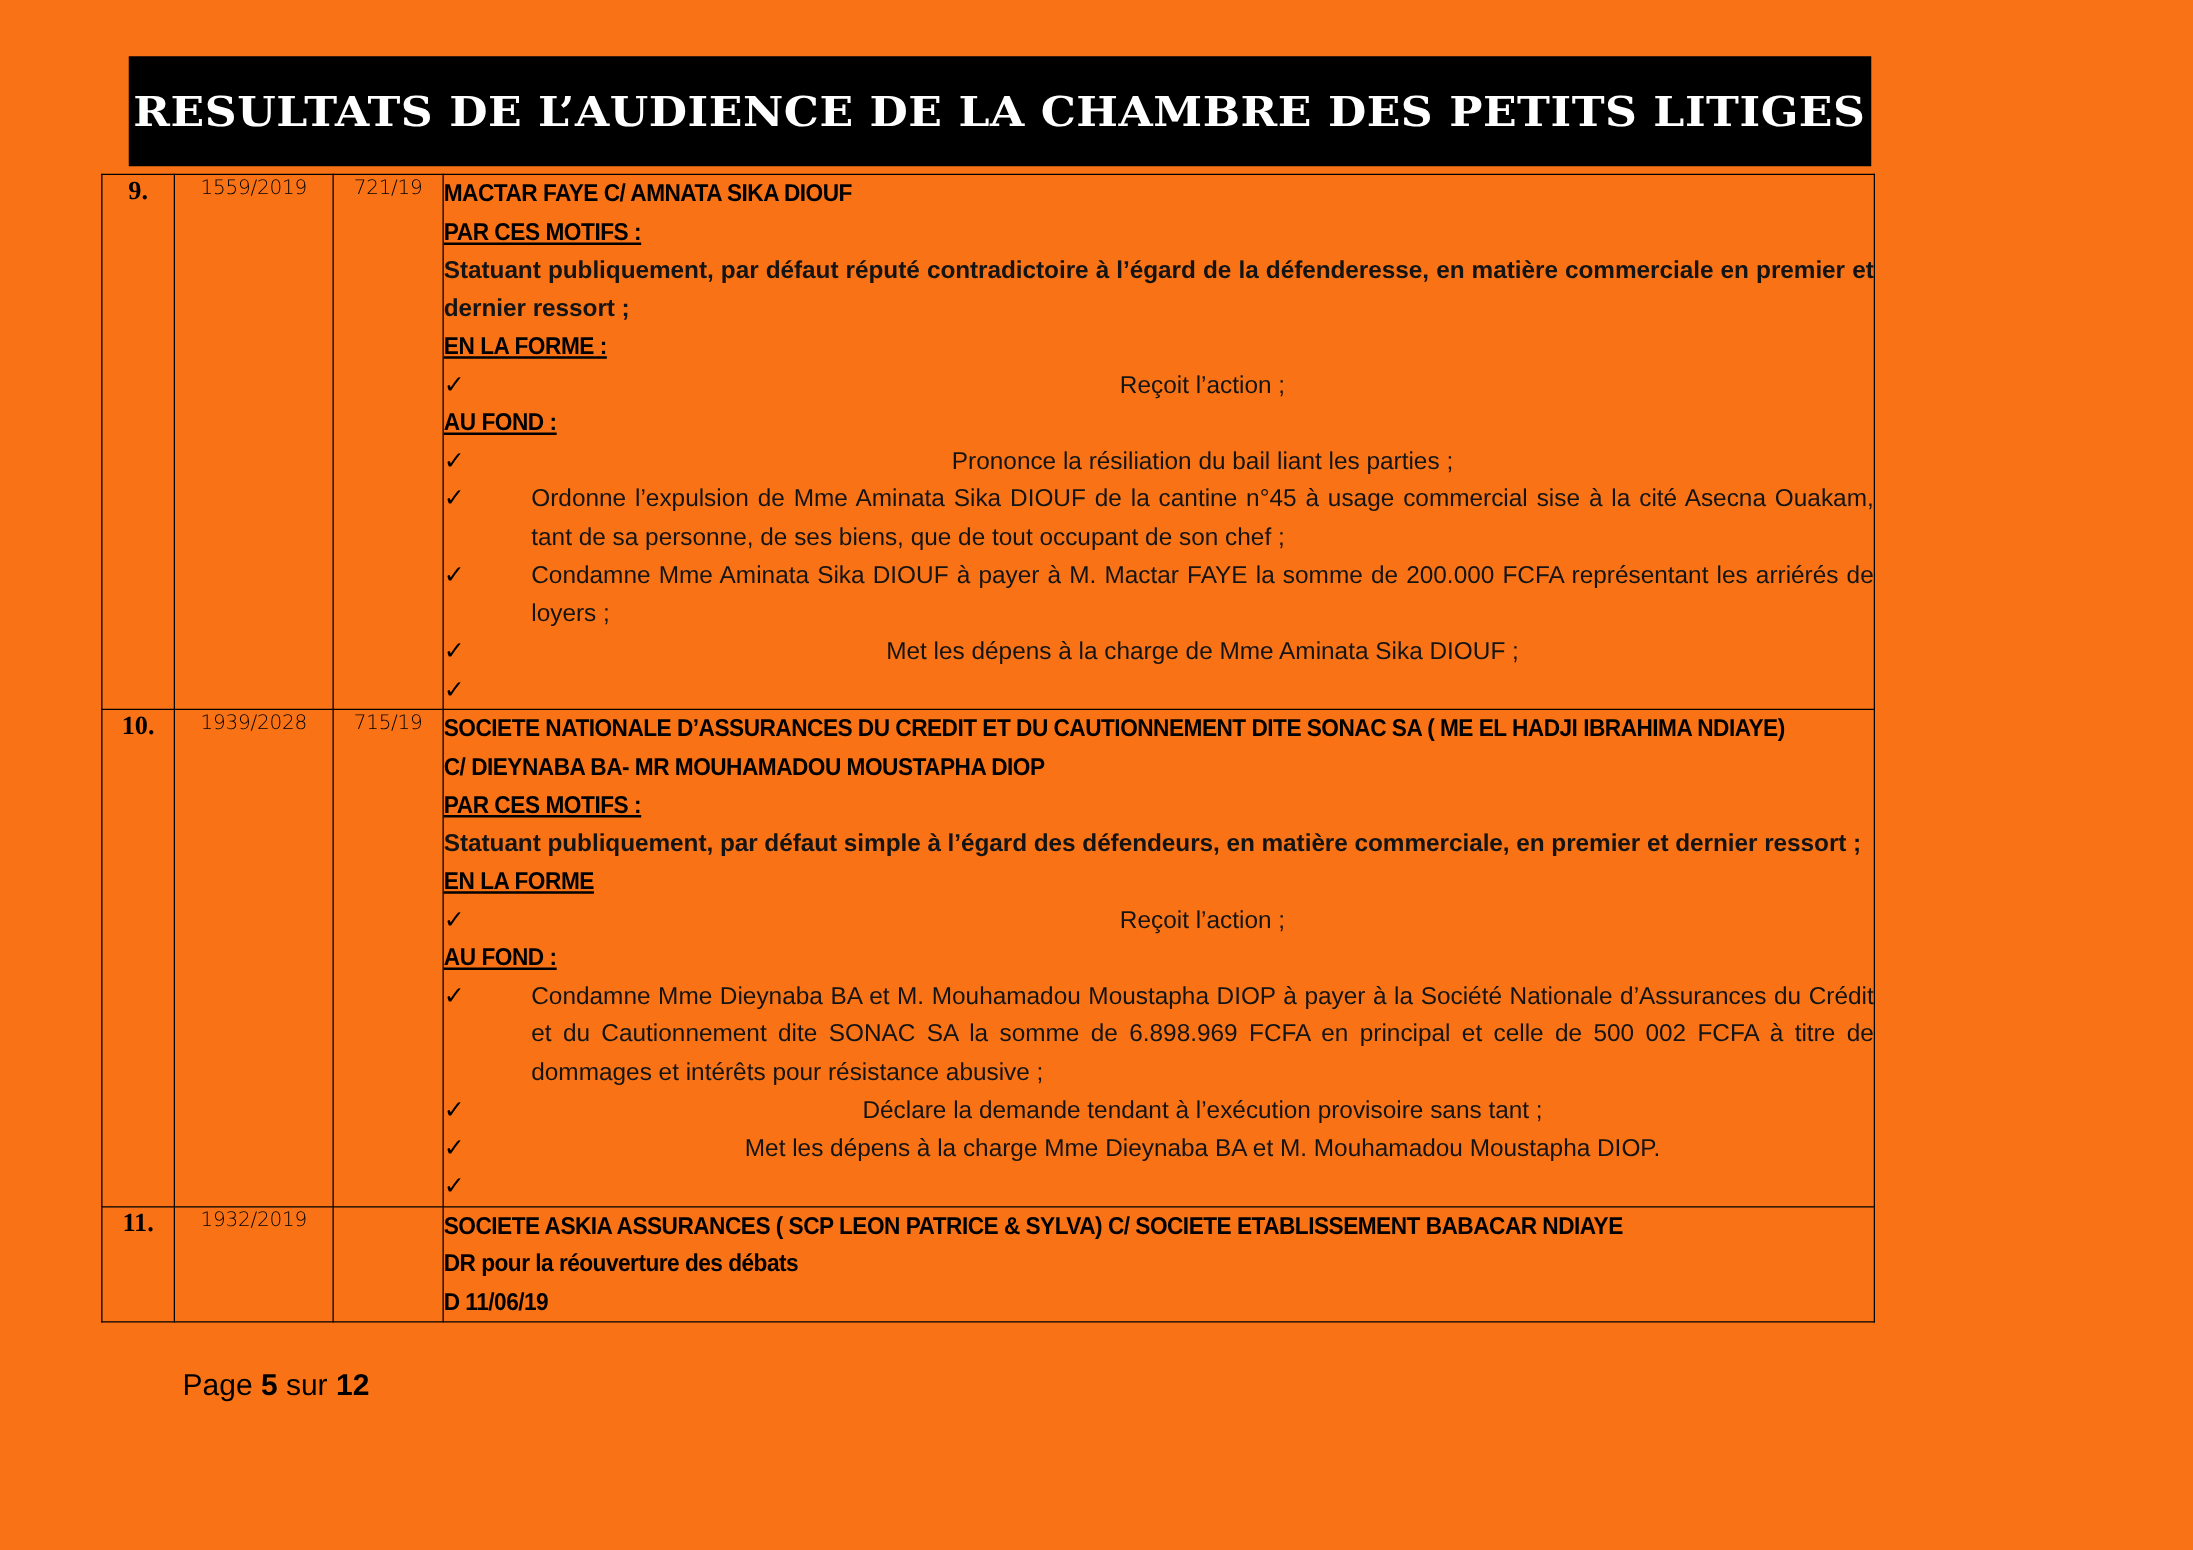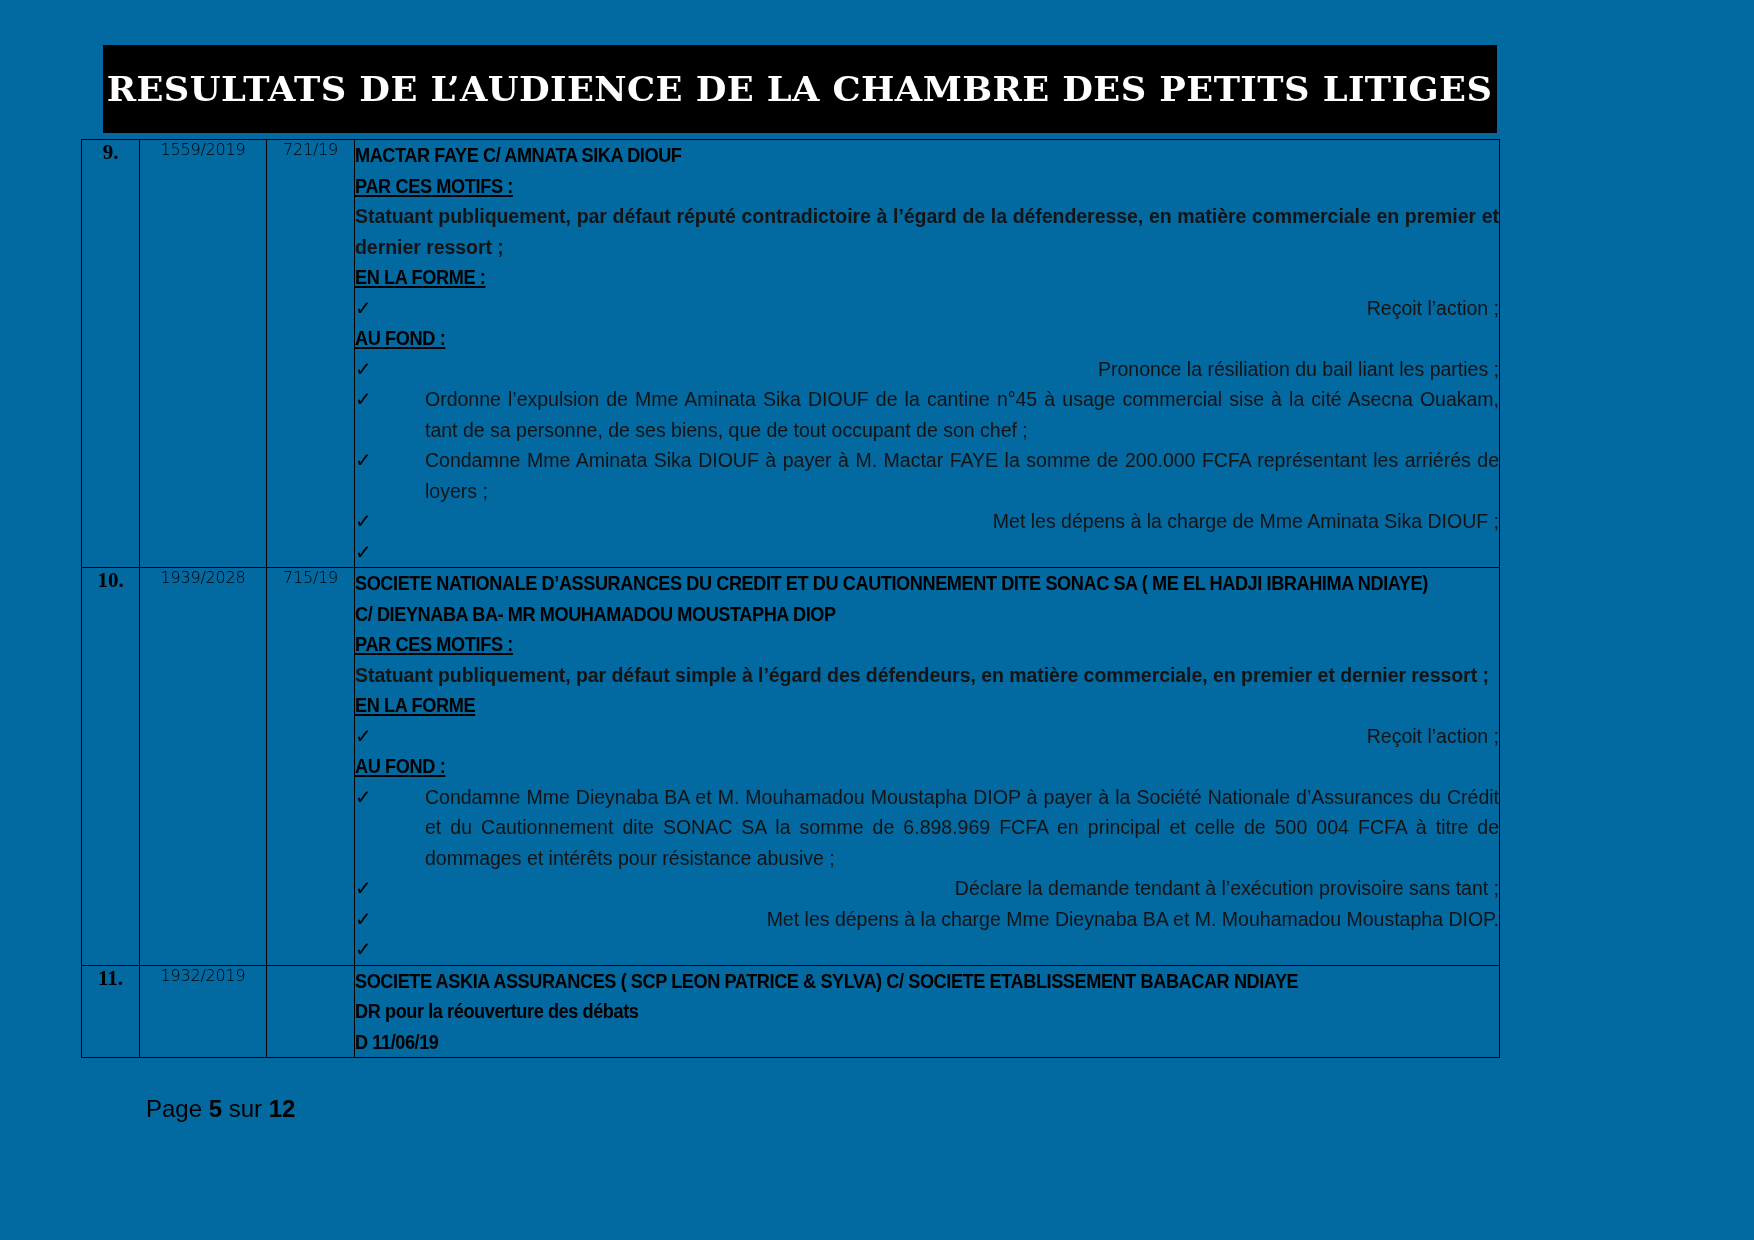--- a/index.html
+++ b/index.html
@@ -11,21 +11,21 @@
     width: 1754px;
     height: 1240px;
     font-family: "Liberation Sans", sans-serif;
     color: #000000;
     overflow: hidden;
   }
   .page {
     position: relative;
     width: 1754px;
     height: 1240px;
-    background: #0369a1;
+    background: #f97316;
     box-sizing: border-box;
   }
 
   
   .banner {
     position: absolute;
     left: 103px;
     top: 45px;
     width: 1394px;
     height: 88px;
@@ -133,21 +133,21 @@
     flex: 0 0 auto;
     width: 70px;
     font-size: 20px;
     line-height: 30.5px;
     color: #000;
   }
   .bullet-text {
     flex: 1 1 auto;
     text-align: justify;
   }
-  .bullet-text.noj { text-align: right; }
+  .bullet-text.noj { text-align: center; }
 
   .empty-check {
     font-family: "Liberation Sans", sans-serif;
     font-size: 20px;
     line-height: 30.5px;
     color: #000;
   }
 
   
   .footer {
@@ -234,21 +234,21 @@
           <div><span class="ln heading">PAR CES MOTIFS :</span></div>
           <div class="ln para">Statuant publiquement, par défaut simple à l’égard des défendeurs, en matière commerciale, en premier et dernier ressort ;</div>
           <div><span class="ln heading">EN LA FORME</span></div>
           <div class="bullet-row">
             <span class="check">✓</span>
             <span class="bullet-text noj">Reçoit l’action ;</span>
           </div>
           <div><span class="ln heading">AU FOND :</span></div>
           <div class="bullet-row">
             <span class="check">✓</span>
-            <span class="bullet-text">Condamne Mme Dieynaba BA et M. Mouhamadou Moustapha DIOP à payer à la Société Nationale d’Assurances du Crédit et du Cautionnement dite SONAC SA    la somme de 6.898.969 FCFA en principal et celle de 500 004 FCFA à titre de dommages et intérêts pour résistance abusive ;</span>
+            <span class="bullet-text">Condamne Mme Dieynaba BA et M. Mouhamadou Moustapha DIOP à payer à la Société Nationale d’Assurances du Crédit et du Cautionnement dite SONAC SA    la somme de 6.898.969 FCFA en principal et celle de 500 002 FCFA à titre de dommages et intérêts pour résistance abusive ;</span>
           </div>
           <div class="bullet-row">
             <span class="check">✓</span>
             <span class="bullet-text noj">Déclare la demande tendant à l’exécution provisoire sans tant ;</span>
           </div>
           <div class="bullet-row">
             <span class="check">✓</span>
             <span class="bullet-text noj">Met les dépens à la charge Mme Dieynaba BA et M. Mouhamadou Moustapha DIOP.</span>
           </div>
           <div class="empty-check">✓</div>

